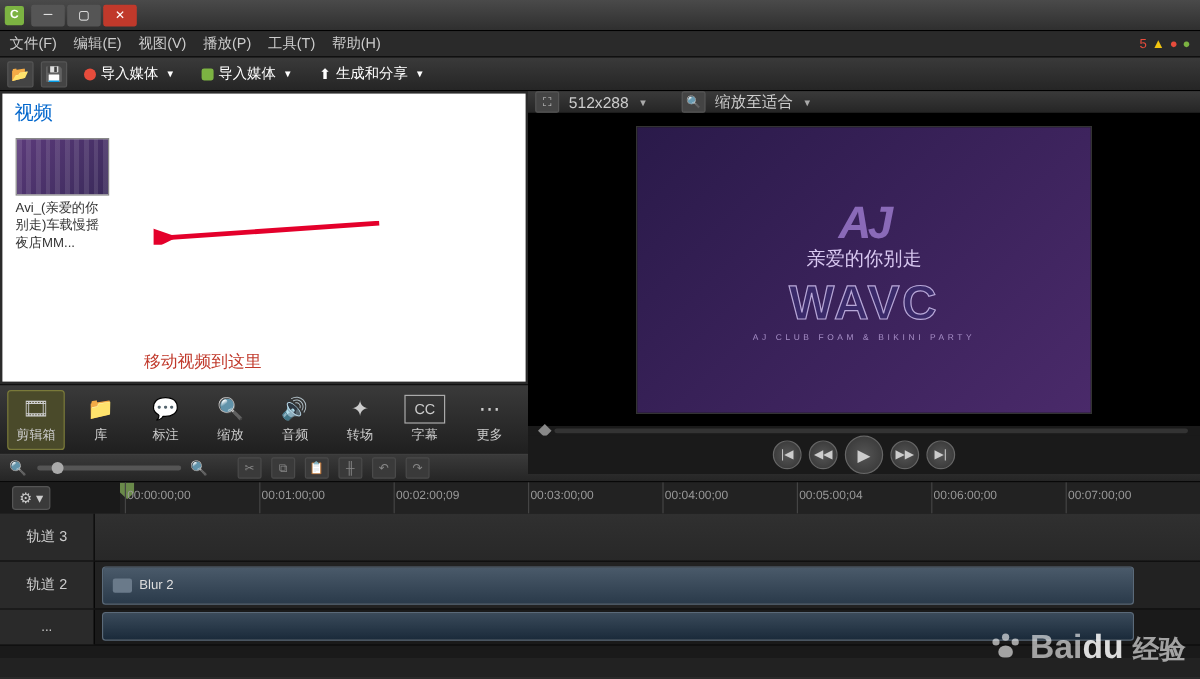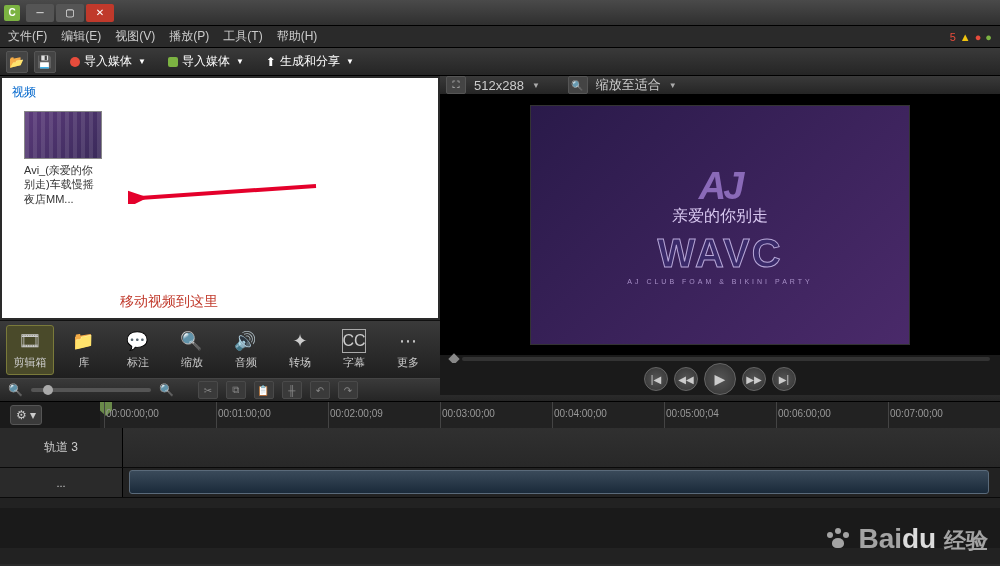--- a/index.html
+++ b/index.html
@@ -22,22 +22,22 @@
 .toolbar { height: 28px; background: linear-gradient(#3a3a3a, #252525); display: flex; align-items: center; padding: 0 6px; gap: 6px; border-bottom: 1px solid #000; }
 .toolbar .tb-btn { width: 22px; height: 22px; background: #444; border: 1px solid #555; border-radius: 2px; display: flex; align-items: center; justify-content: center; cursor: pointer; color: #ccc; font-size: 12px; }
 .toolbar .tb-action { height: 22px; padding: 0 8px; display: flex; align-items: center; gap: 4px; border-radius: 3px; cursor: pointer; font-size: 12px; color: #fff; }
 .toolbar .rec-dot { width: 10px; height: 10px; background: #e74c3c; border-radius: 50%; }
 .toolbar .import-dot { width: 10px; height: 10px; background: #7cb342; border-radius: 2px; }
 .toolbar .dd { font-size: 8px; margin-left: 2px; }
 
 .main-split { display: flex; height: 302px; }
 .left-panel { width: 440px; display: flex; flex-direction: column; background: #2a2a2a; }
 .clip-bin { flex: 1; background: #fff; margin: 2px; overflow: hidden; position: relative; }
-.clip-bin .tab { color: #0066cc; font-size: 12px; padding: 6px 10px; }
-.clip-bin .thumb-area { padding: 4px 22px; }
+.clip-bin .tab { color: #0066cc; font-size: 16px; padding: 6px 10px; }
+.clip-bin .thumb-area { padding: 4px 11px; }
 .clip-bin .thumb { width: 78px; }
 .clip-bin .thumb .img { width: 78px; height: 48px; background: linear-gradient(135deg, #5b3a7a, #3a2a5a); border: 1px solid #888; position: relative; overflow: hidden; }
 .clip-bin .thumb .img::after { content: ""; position: absolute; inset: 0; background: repeating-linear-gradient(90deg, rgba(255,255,255,0.1) 0 4px, transparent 4px 8px); }
 .clip-bin .thumb .name { font-size: 11px; color: #333; margin-top: 4px; line-height: 1.3; word-break: break-all; }
 .clip-bin .arrow { position: absolute; top: 106px; left: 126px; width: 190px; height: 20px; }
 .clip-bin .arrow svg { width: 100%; height: 100%; }
 .clip-bin .hint { position: absolute; top: 215px; left: 118px; color: #c0392b; font-size: 14px; }
 
 .tool-tabs { height: 58px; background: linear-gradient(#3a3a3a, #1f1f1f); display: flex; align-items: center; padding: 0 6px; gap: 6px; border-top: 1px solid #111; }
 .tool-tabs .tab-btn { width: 48px; height: 50px; display: flex; flex-direction: column; align-items: center; justify-content: center; gap: 2px; cursor: pointer; border-radius: 3px; color: #ccc; font-size: 11px; }
@@ -74,21 +74,21 @@
 .tl-gear-cell { width: 100px; display: flex; align-items: center; padding: 0 10px; }
 .tl-gear { width: 32px; height: 20px; background: #3a3a3a; border: 1px solid #555; border-radius: 3px; display: flex; align-items: center; justify-content: center; color: #ccc; cursor: pointer; font-size: 12px; }
 .tl-ruler { flex: 1; position: relative; background: #222; }
 .tl-ruler .tick { position: absolute; top: 0; height: 100%; border-left: 1px solid #444; }
 .tl-ruler .tick-label { position: absolute; top: 6px; font-size: 10px; color: #999; }
 .tl-ruler .playhead { position: absolute; left: 0; top: 0; }
 .tl-ruler .playhead .head { width: 12px; height: 14px; background: #6a8a4a; clip-path: polygon(0 0, 100% 0, 100% 60%, 50% 100%, 0 60%); }
 
 .tl-tracks { flex: 1; background: repeating-linear-gradient(#1a1a1a 0 40px, #222 40px 80px); position: relative; overflow: hidden; }
 .tl-track { display: flex; height: 40px; border-bottom: 1px solid #0a0a0a; }
-.tl-track .track-label { width: 123px; background: #2a2a2a; display: flex; align-items: center; justify-content: center; color: #ccc; font-size: 12px; border-right: 1px solid #000; }
+.tl-track .track-label { width: 79px; background: #2a2a2a; display: flex; align-items: center; justify-content: center; color: #ccc; font-size: 12px; border-right: 1px solid #000; }
 .tl-track .track-content { flex: 1; position: relative; }
 .tl-track.t3 .track-content { background: linear-gradient(#303030, #282828); }
 .clip { position: absolute; top: 4px; height: 32px; background: linear-gradient(#4a5a6a, #2a3a4a); border: 1px solid #5a6a7a; border-radius: 3px; display: flex; align-items: center; padding: 0 8px; gap: 6px; color: #ddd; font-size: 11px; }
 .clip .clip-icon { width: 16px; height: 12px; background: #6a7a8a; border-radius: 2px; }
 
 .watermark { position: absolute; right: 12px; bottom: 10px; text-align: left; color: rgba(255,255,255,0.6); pointer-events: none; }
 .watermark .logo { font-size: 28px; font-weight: bold; }
 .watermark .logo .du { color: rgba(255,255,255,0.85); }
 .watermark .logo .exp { font-size: 22px; }
 .watermark .url { font-size: 13px; color: rgba(255,255,255,0.45); }
@@ -184,21 +184,21 @@
         </div>
       <div class="tab-btn">
           <div class="ico">🔊</div>
           <span>音频</span>
         </div>
       <div class="tab-btn">
           <div class="ico">✦</div>
           <span>转场</span>
         </div>
       <div class="tab-btn">
-          <div class="ico" style="font-size:16px;border:1px solid #aaa;padding:1px 6px">CC</div>
+          <div class="ico" style="font-size:12px;border:1px solid #aaa;padding:1px 16px">CC</div>
           <span>字幕</span>
         </div>
       <div class="tab-btn">
           <div class="ico">⋯</div>
           <span>更多</span>
         </div>
     </div>
   </div>
 
   <div class="right-panel">
@@ -273,20 +273,29 @@
         <div class="tick-label" style="left: 678px;">00:06:00;00</div>
         <div class="tick" style="left: 788px;"></div>
         <div class="tick-label" style="left: 790px;">00:07:00;00</div>
       </div>
   </div>
   <div class="tl-tracks">
     <div class="tl-track t3">
       <div class="track-label">轨道 3</div>
       <div class="track-content"></div>
     </div>
+    <div class="tl-track">
+      <div class="track-label">轨道 2</div>
+      <div class="track-content">
+        <div class="clip" style="left:6px; width:860px;">
+          <div class="clip-icon"></div>
+          <span>Blur 2</span>
+        </div>
+      </div>
+    </div>
     <div class="tl-track" style="height:30px">
       <div class="track-label" style="font-size:11px">...</div>
       <div class="track-content">
         <div class="clip" style="left:6px; width:860px; top:2px; height:24px; background:linear-gradient(#3a4a5a,#1a2a3a)"></div>
       </div>
     </div>
   </div>
 </div>
 
 <div class="watermark">

